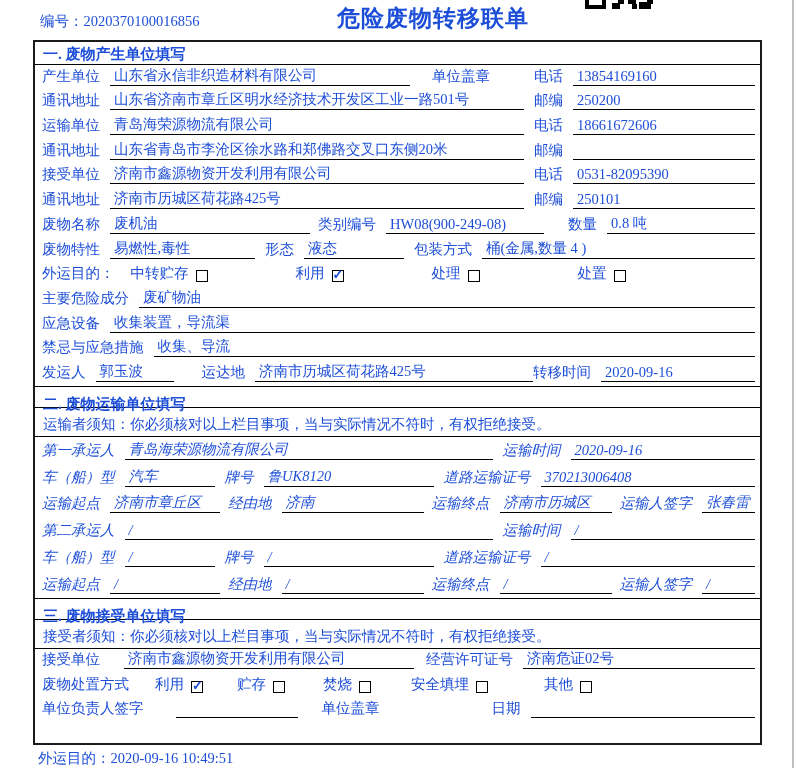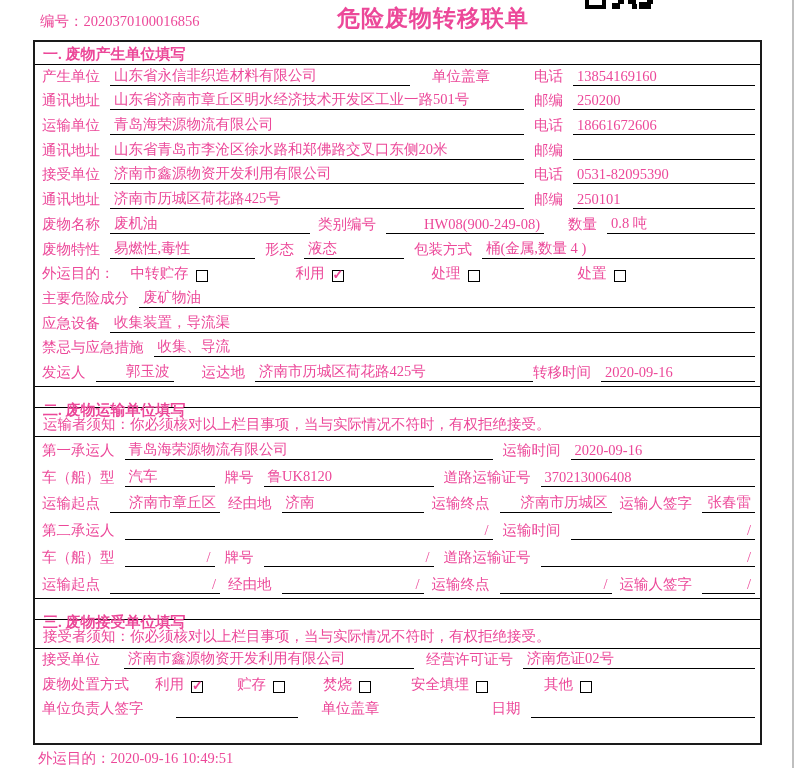--- a/index.html
+++ b/index.html
@@ -1,37 +1,37 @@
 <!DOCTYPE html>
 <html><head>
 <meta charset="utf-8">
 <style>
   html,body{margin:0;padding:0;background:#fff;}
   .page{position:relative;width:796px;height:768px;background:#ffffff;overflow:hidden;
-        font-family:"Liberation Serif","DejaVu Serif",serif;color:#ec4899;font-size:14.5px;}
+        font-family:"Liberation Serif","DejaVu Serif",serif;color:#1d4ed8;font-size:14.5px;}
   .edge-line{position:absolute;top:0;right:2px;width:2px;height:768px;background:#bfbfbf;}
 
   
   .serial{position:absolute;left:40px;top:12px;white-space:nowrap;}
   .doc-title{position:absolute;left:337px;top:3px;font-size:23px;font-weight:700;letter-spacing:1px;white-space:nowrap;}
   .qr{position:absolute;left:585px;top:0;width:70px;height:9px;}
 
   
   .box{position:absolute;left:33px;top:40px;width:729px;height:705px;border:2px solid #1a1a1a;box-sizing:border-box;}
   .sec-h{font-weight:700;font-size:15px;padding:3px 0 0 8px;box-sizing:border-box;height:23px;border-bottom:1.5px solid #000;}
-  .sec-h.bt{border-top:1.5px solid #000;height:22px;padding-top:14px;}
+  .sec-h.bt{border-top:1.5px solid #000;height:22px;padding-top:8px;}
   .note-row{box-sizing:border-box;height:29px;padding:7px 0 0 8px;border-bottom:1.5px solid #000;}
   .row{display:flex;align-items:flex-end;box-sizing:border-box;padding:0 5px 4px 7px;}
   .s1 .row{height:24.7px;}
-  .s2 .row{height:26.8px;}
+  .s2 .row{height:26.8px;font-style:italic;}
   .s3 .row{height:24.5px;}
   .lbl{white-space:nowrap;flex-shrink:0;margin-right:10px;}
   .u{border-bottom:1px solid #000;padding:0 4px;white-space:nowrap;overflow:hidden;min-height:1.15em;box-sizing:border-box;}
   .grow{flex:1 1 auto;}
-  .c{text-align:right;}
+  .c{text-align:left;}
   .plain{white-space:nowrap;flex-shrink:0;}
   .spacer{flex:1 1 auto;}
 
   
   .opt{display:flex;align-items:flex-end;flex-shrink:0;}
   .cb{width:12px;height:12px;border:1.5px solid #000;display:inline-block;margin-left:7px;margin-bottom:1px;position:relative;box-sizing:border-box;flex-shrink:0;}
   .cb.checked::after{content:"✓";position:absolute;left:0;top:-4px;font-size:13px;font-weight:700;}
 
   
   .print-line{position:absolute;left:38px;top:749px;white-space:nowrap;}

